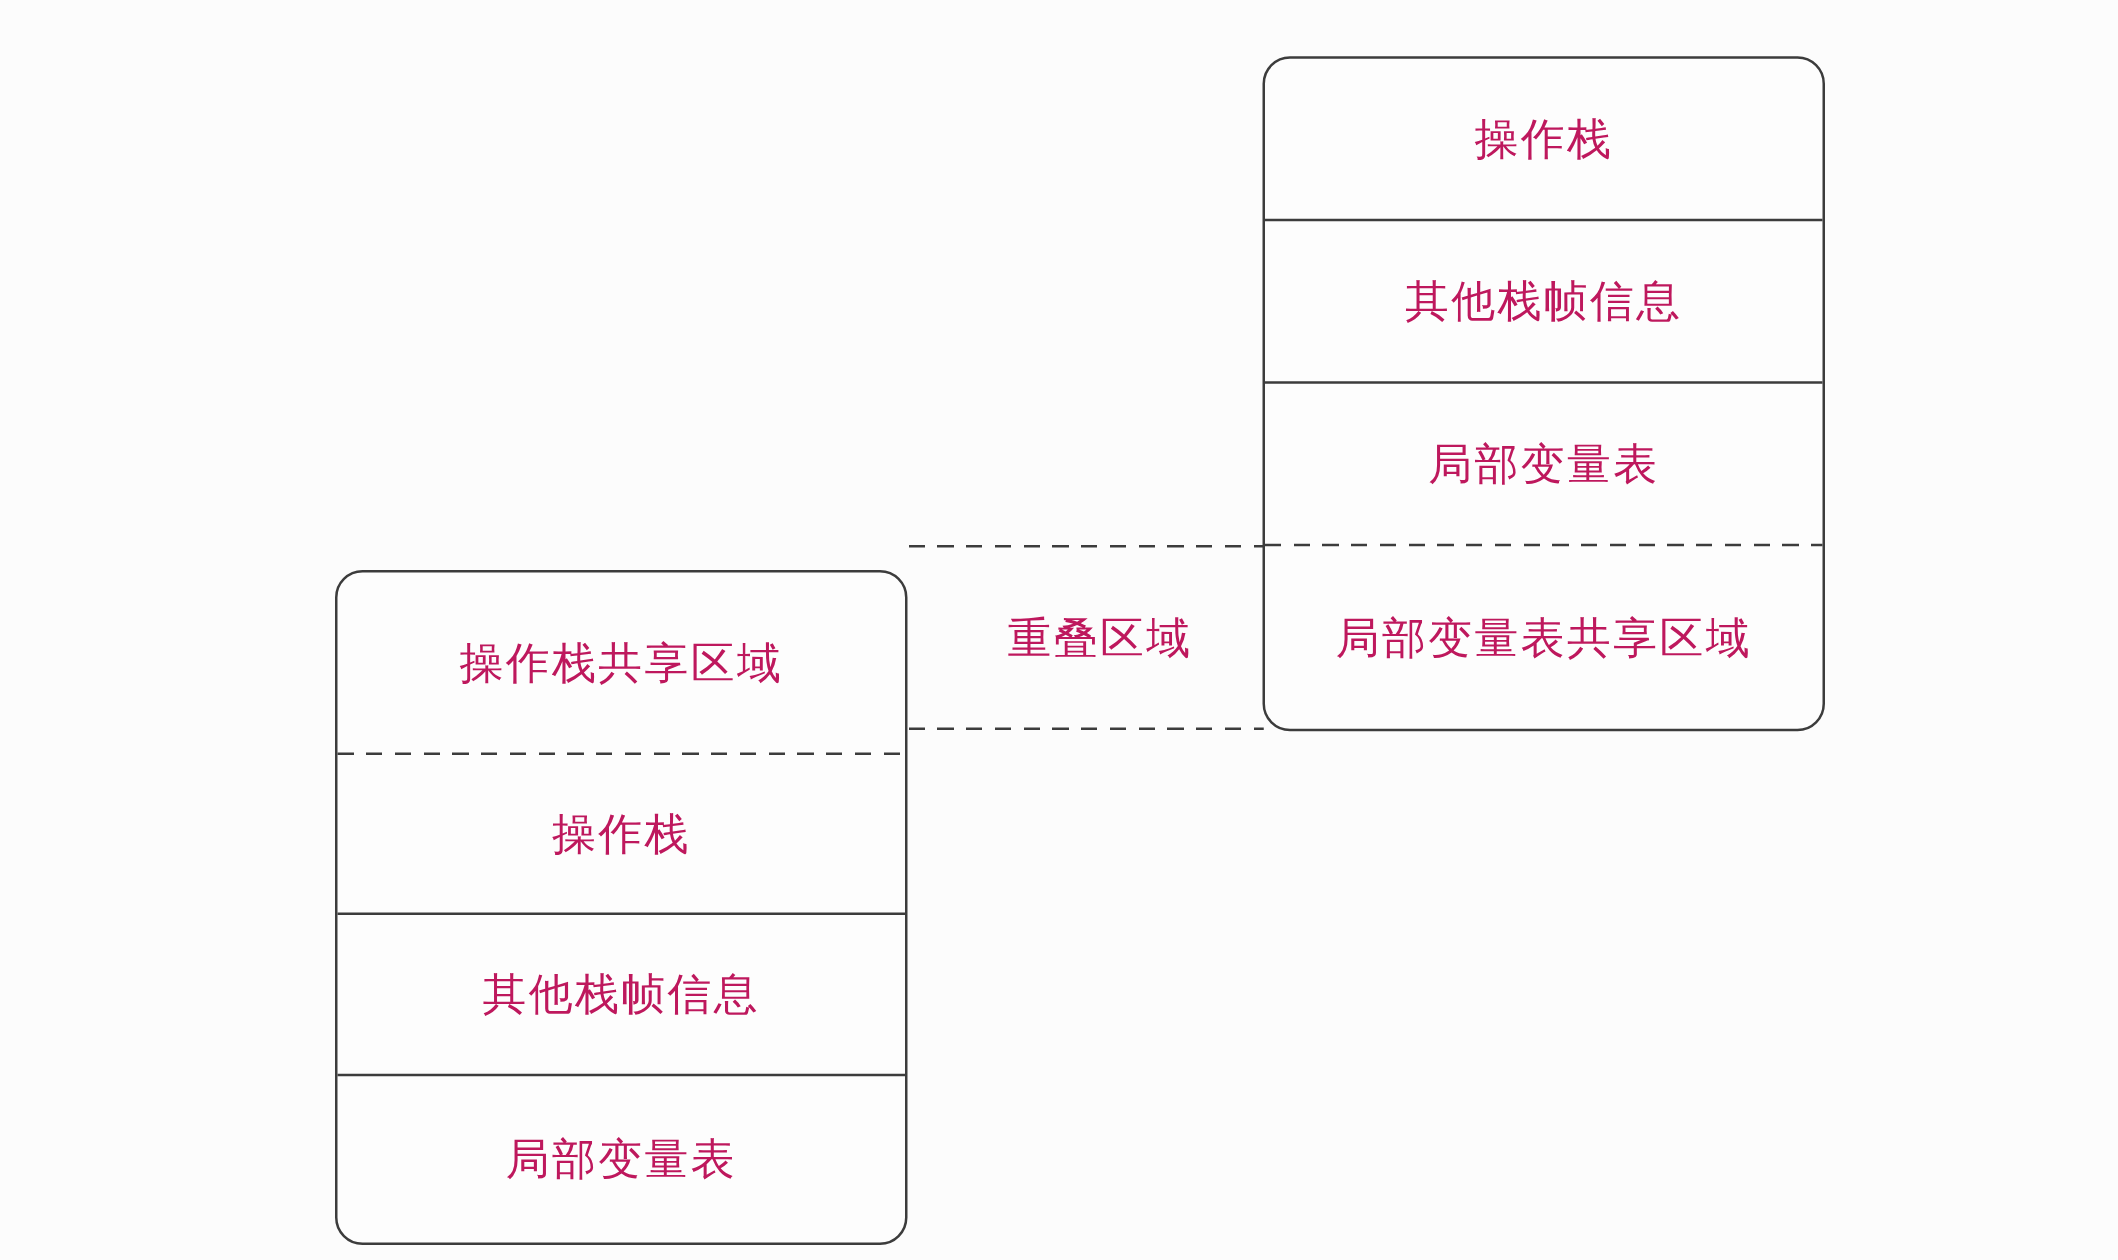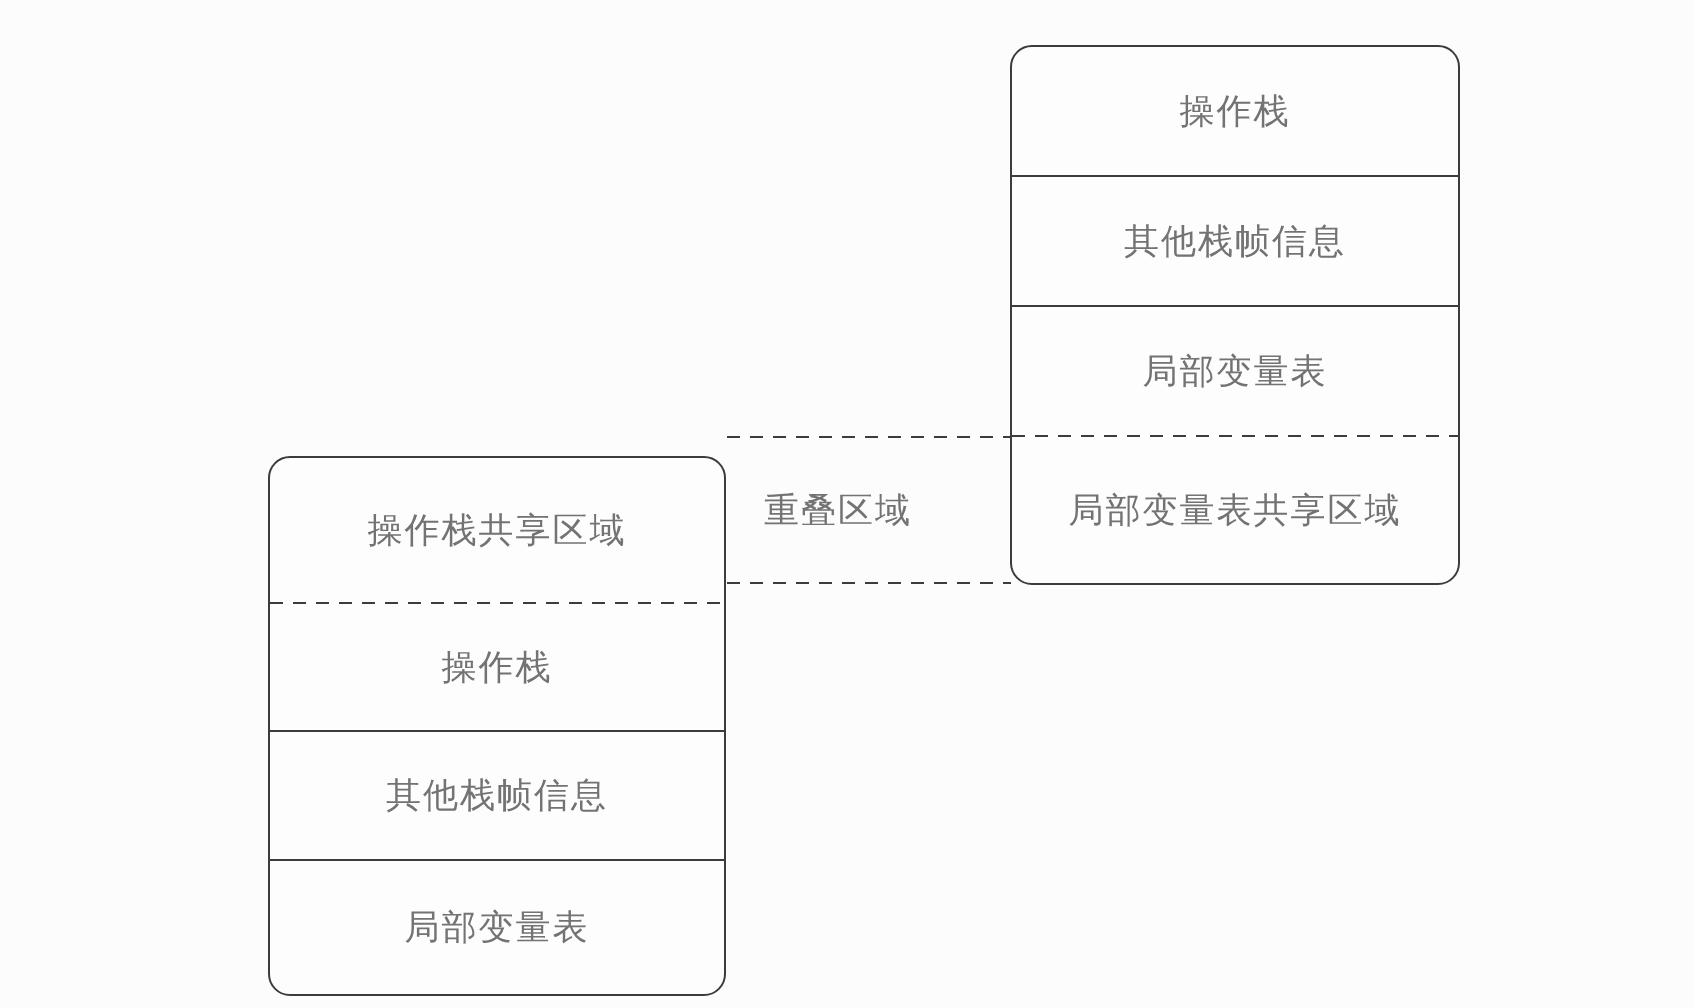--- a/index.html
+++ b/index.html
@@ -6,21 +6,21 @@
     margin: 0;
     padding: 0;
     background: #ffffff;
   }
   .canvas {
     position: relative;
     width: 1694px;
     height: 1008px;
     background: #fcfcfc;
     font-family: "Liberation Serif", "DejaVu Serif", serif;
-    color: #737373;
+    color: #be185d;
     overflow: hidden;
   }
   .box {
     position: absolute;
     box-sizing: border-box;
     border: 2px solid #3c3c3c;
     border-radius: 22px;
     background: #fdfdfd;
     display: flex;
     flex-direction: column;
@@ -67,24 +67,23 @@
   .connector.top { top: 436px; }
   .connector.bottom { top: 582px; }
   .overlap-label {
     position: absolute;
     left: 726px;
     top: 437px;
     width: 308px;
     height: 146px;
     display: flex;
     align-items: center;
-    justify-content: flex-start;
+    justify-content: center;
     font-size: 35px;
     letter-spacing: 2px;
-    padding-left: 38px;
   }
 </style>
 </head>
 <body>
 
 <div class="canvas">
 
   <div class="box right-box">
     <div class="cell h130 solid-b">
       <span>操作栈</span>

